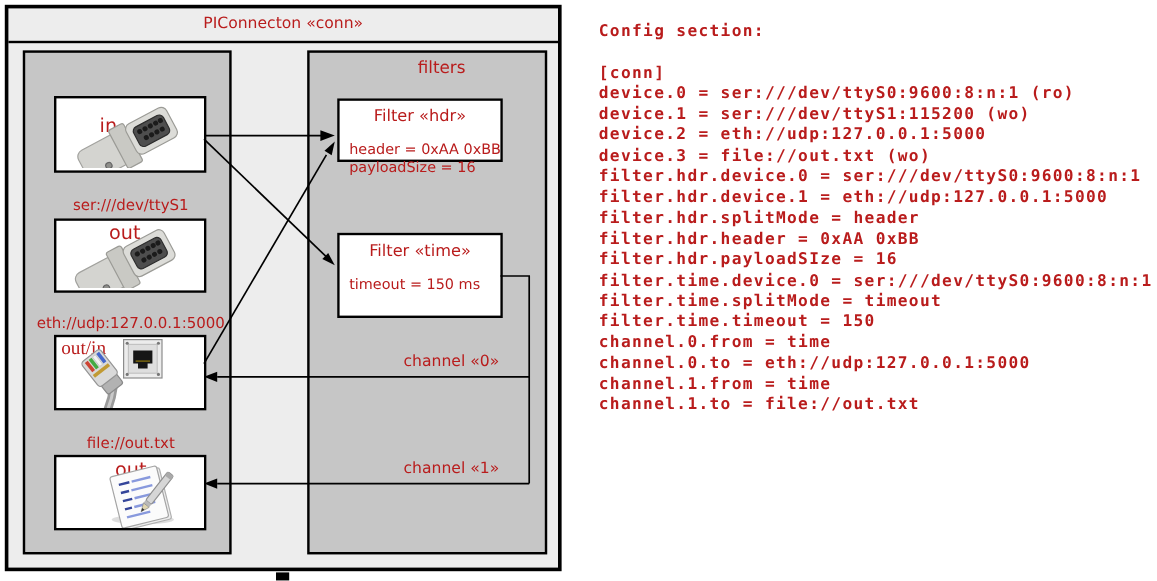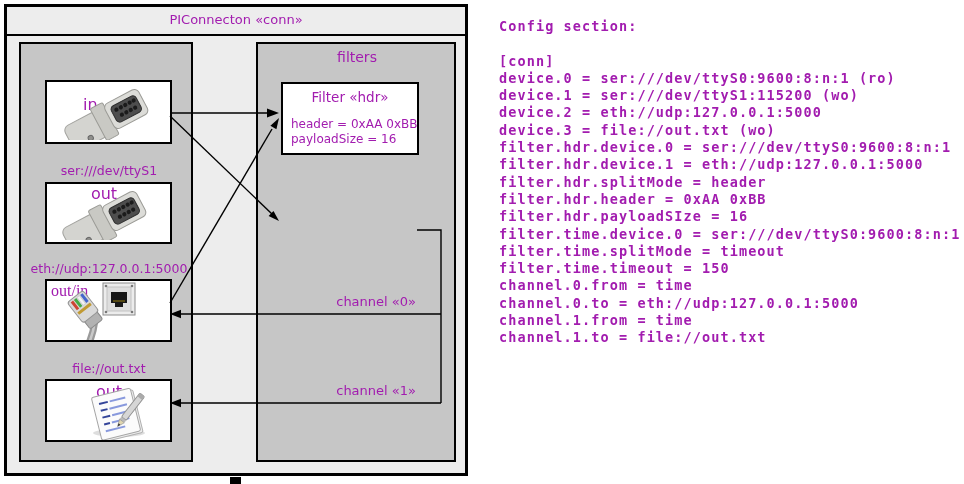--- a/index.html
+++ b/index.html
@@ -1,31 +1,31 @@
 <!DOCTYPE html>
 <html><head>
 <meta charset="utf-8">
 <style>
   html,body{margin:0;padding:0;background:#fff;}
   #canvas{position:relative;width:964px;height:484px;background:#fff;overflow:hidden;
-          font-family:"DejaVu Sans",sans-serif;color:#a21caf;}
+          font-family:"DejaVu Sans",sans-serif;color:#b91c1c;}
   .abs{position:absolute;}
   
   #outer{left:4px;top:4px;width:464px;height:472px;border:3px solid #000;
          background:#ededed;box-sizing:border-box;}
   #title-bar{left:0;top:0;width:100%;height:22px;border-bottom:2px solid #000;
              text-align:center;font-size:13px;padding-top:5px;box-sizing:content-box;}
   .panel{background:#c6c6c6;border:2px solid #000;box-sizing:border-box;}
   #devices-panel{left:12px;top:35px;width:174px;height:420px;}
   #filters-panel{left:249px;top:35px;width:200px;height:420px;}
   .dev-label{white-space:nowrap;transform:translateX(-50%);font-size:12.5px;}
   .dev-box{left:24px;width:127px;height:64px;background:#fff;border:2px solid #000;
            box-sizing:border-box;overflow:hidden;}
   .port-label{font-size:16px;line-height:17px;}
-  .filters-title{left:1px;top:5px;width:100%;text-align:center;font-size:14px;}
+  .filters-title{left:12px;top:5px;width:100%;text-align:center;font-size:14px;}
   .filter-box{left:23px;width:138px;background:#fff;border:2px solid #000;box-sizing:border-box;}
   .filter-title{left:0;top:5px;width:100%;text-align:center;font-size:13.5px;}
   .filter-line{left:8px;font-size:12px;white-space:nowrap;}
   .channel-label{right:38px;font-size:13px;white-space:nowrap;}
   #config{left:486px;top:5px;margin:13px;font-family:"DejaVu Sans Mono",monospace;
           font-size:13.5px;font-weight:bold;line-height:17.3px;letter-spacing:1.1px;
           white-space:pre;}
   svg{display:block;}
   #wire-overlay{left:0;top:0;pointer-events:none;}
   #page-tick{left:230px;top:477px;width:11px;height:7px;background:#000;}
@@ -140,26 +140,30 @@
             <polygon points="-3,5 3,5 0,12" fill="#e0d6b0" stroke="#909090" stroke-width="0.6"></polygon>
             <polygon points="-1.2,9 1.2,9 0,12" fill="#333"></polygon>
           </g>
         </svg>
       </div>
     </div>
 
     <div id="filters-panel" class="abs panel">
       <div class="abs filters-title">filters</div>
 
-      <div class="abs filter-box" style="top:38px;height:73px;padding-left:40px;">
+      <div class="abs filter-box" style="top:38px;height:53px;padding-left:40px;">
         <div class="abs filter-title">Filter «hdr»</div>
         <div class="abs filter-line" style="top:33px;">header = 0xAA 0xBB</div>
         <div class="abs filter-line" style="top:48px;">payloadSize = 16</div>
       </div>
 
+      <div class="abs filter-box" style="top:150px;height:71px;">
+        <div class="abs filter-title">Filter «time»</div>
+        <div class="abs filter-line" style="top:34px;">timeout = 150 ms</div>
+      </div>
 
       <div class="abs channel-label" style="top:250px;">channel «0»</div>
       <div class="abs channel-label" style="top:339px;">channel «1»</div>
     </div>
   </div>
 
   <svg id="wire-overlay" class="abs" width="964" height="484">
 
     <path d="M170,113 L270,113" stroke="#000" stroke-width="1.4" fill="none"></path>
     <polygon points="279,113 267,108.5 267,117.5" fill="#000"></polygon>

